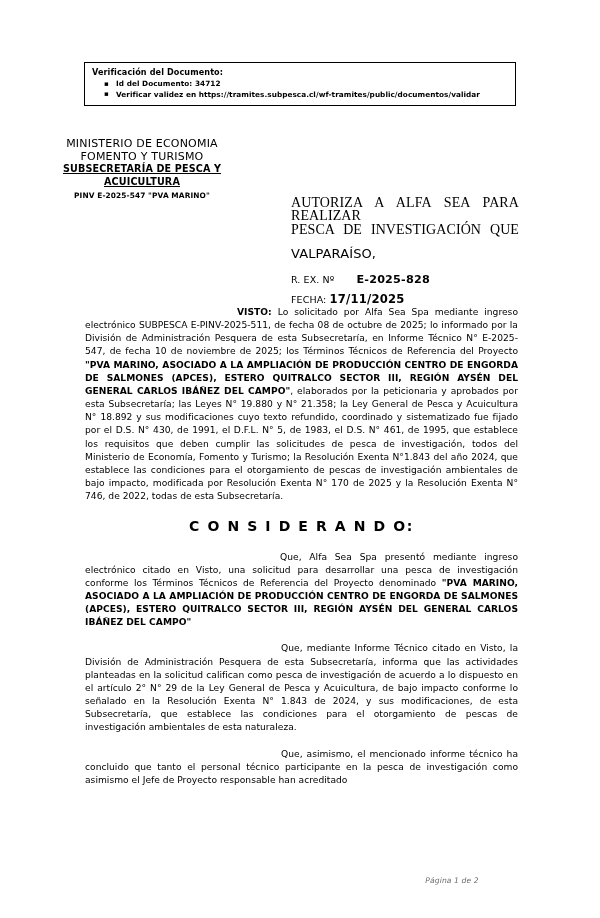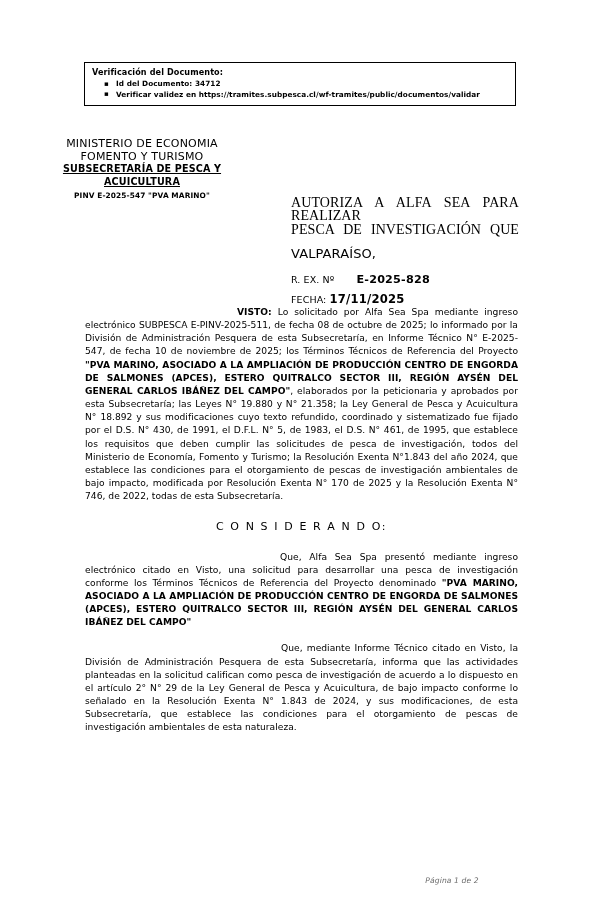--- a/index.html
+++ b/index.html
@@ -149,22 +149,22 @@
     display: inline-block;
     width: 152px;
   }
   .body-text p.p-consid-1 .indent { width: 195px; }
   .body-text p.p-consid-2 .indent { width: 196px; }
   .body-text p.p-consid-3 .indent { width: 196px; }
   .body-text b { font-weight: bold; margin-top: 16px; }
 
   .considerando {
     text-align: center;
-    font-weight: normal;
-    font-size: 11px;
+    font-weight: bold;
+    font-size: 14px;
     letter-spacing: 1.6px;
     margin: 17px 0 17px 0;
   }
 
   
   .footer {
     position: absolute;
     left: 0;
     top: 876px;
     width: 544px;
@@ -209,16 +209,17 @@
 <div class="body-text">
 
   <p class="p-visto"><span class="indent"></span><b>VISTO:</b><span> Lo solicitado por Alfa Sea Spa mediante ingreso electrónico SUBPESCA E-PINV-2025-511, de fecha 08 de octubre de 2025; lo informado por la División de Administración Pesquera de esta Subsecretaría, en Informe Técnico N° E-2025-547, de fecha 10 de noviembre de 2025; los Términos Técnicos de Referencia del Proyecto </span><b>"PVA MARINO, ASOCIADO A LA AMPLIACIÓN DE PRODUCCIÓN CENTRO DE ENGORDA DE SALMONES (APCES), ESTERO QUITRALCO SECTOR III, REGIÓN AYSÉN DEL GENERAL CARLOS IBÁÑEZ DEL CAMPO"</b><span>, elaborados por la peticionaria y aprobados por esta Subsecretaría; las Leyes N° 19.880 y N° 21.358; la Ley General de Pesca y Acuicultura N° 18.892 y sus modificaciones cuyo texto refundido, coordinado y sistematizado fue fijado por el D.S. N° 430, de 1991, el D.F.L. N° 5, de 1983, el D.S. N° 461, de 1995, que establece los requisitos que deben cumplir las solicitudes de pesca de investigación, todos del Ministerio de Economía, Fomento y Turismo; la Resolución Exenta N°1.843 del año 2024, que establece las condiciones para el otorgamiento de pescas de investigación ambientales de bajo impacto, modificada por Resolución Exenta N° 170 de 2025 y la Resolución Exenta N° 746, de 2022, todas de esta Subsecretaría.</span></p>
 
   <div class="considerando">C O N S I D E R A N D O:</div>
 
   <p class="p-consid-1"><span class="indent"></span><span>Que, Alfa Sea Spa presentó mediante ingreso electrónico citado en Visto, una solicitud para desarrollar una pesca de investigación conforme los Términos Técnicos de Referencia del Proyecto denominado </span><b>"PVA MARINO, ASOCIADO A LA AMPLIACIÓN DE PRODUCCIÓN CENTRO DE ENGORDA DE SALMONES (APCES), ESTERO QUITRALCO SECTOR III, REGIÓN AYSÉN DEL GENERAL CARLOS IBÁÑEZ DEL CAMPO"</b></p>
 
   <p class="p-consid-2"><span class="indent"></span><span>Que, mediante Informe Técnico citado en Visto, la División de Administración Pesquera de esta Subsecretaría, informa que las actividades planteadas en la solicitud califican como pesca de investigación de acuerdo a lo dispuesto en el artículo 2° N° 29 de la Ley General de Pesca y Acuicultura, de bajo impacto conforme lo señalado en la Resolución Exenta N° 1.843 de 2024, y sus modificaciones, de esta Subsecretaría, que establece las condiciones para el otorgamiento de pescas de investigación ambientales de esta naturaleza.</span></p>
 
+  <p class="p-consid-3"><span class="indent"></span><span>Que, asimismo, el mencionado informe técnico ha concluido que tanto el personal técnico participante en la pesca de investigación como asimismo el Jefe de Proyecto responsable han acreditado</span></p>
 
 </div>
 
 <div class="footer">Página 1 de 2</div>
 
 </body></html>

